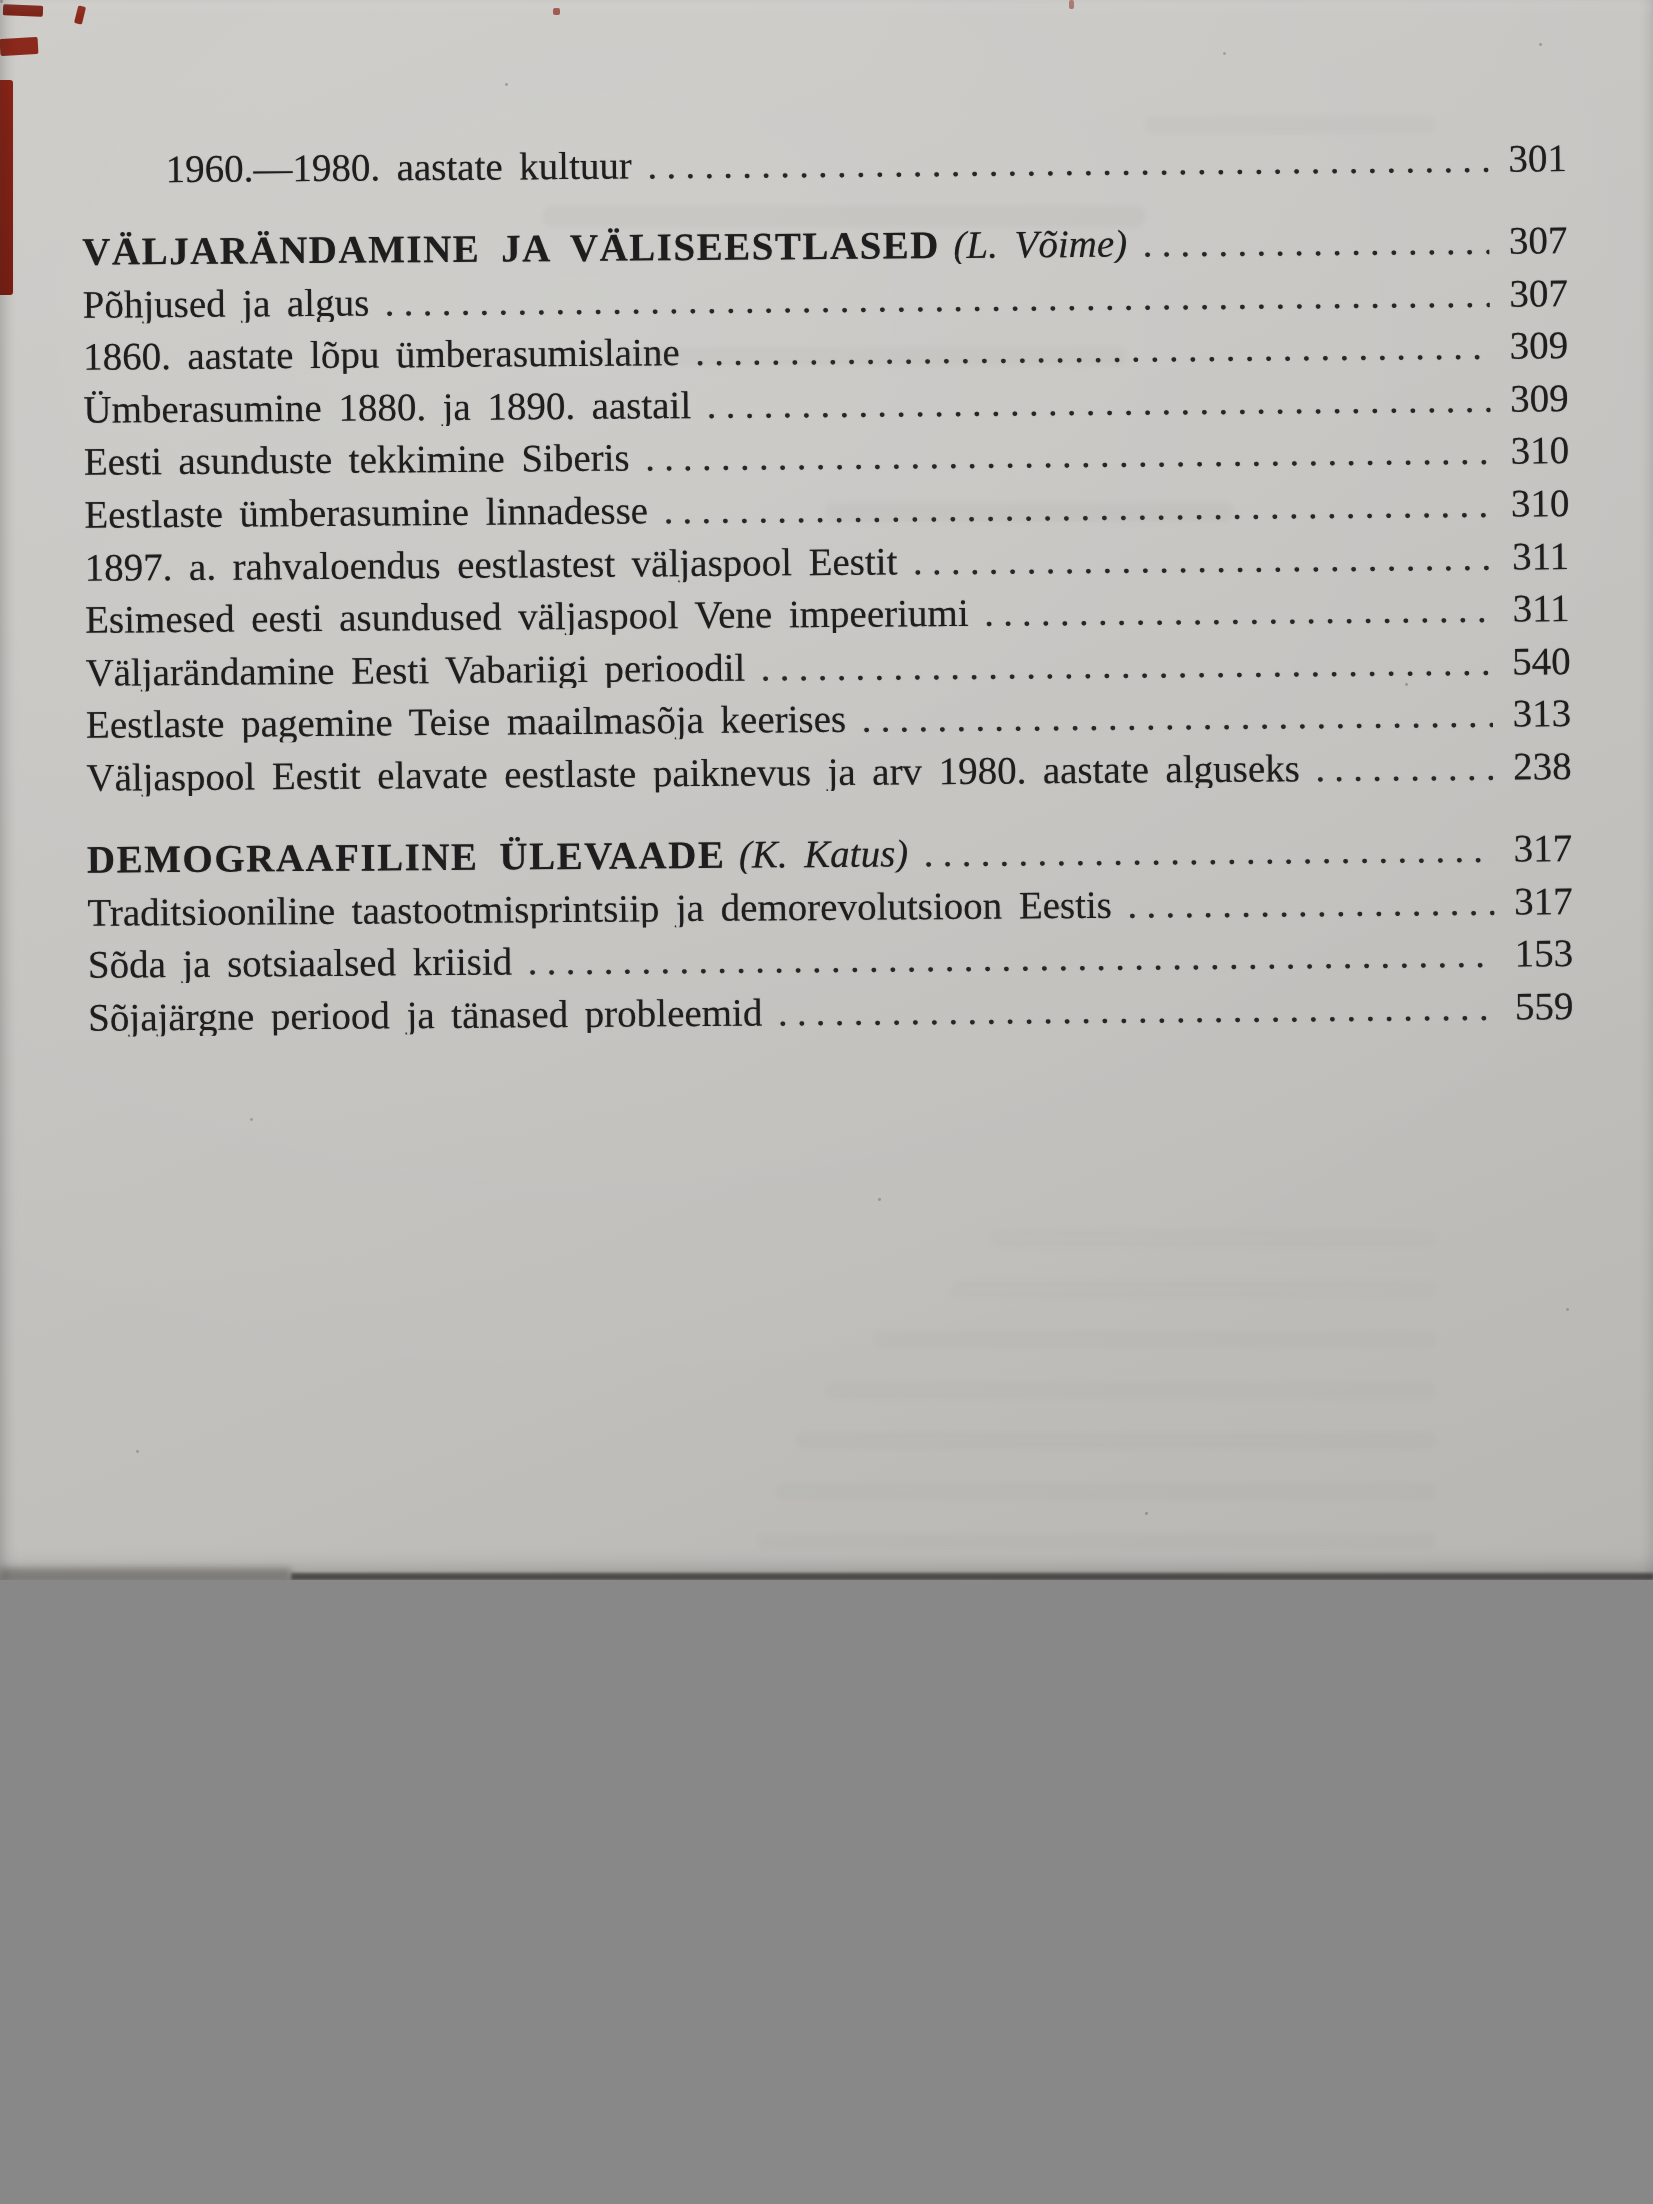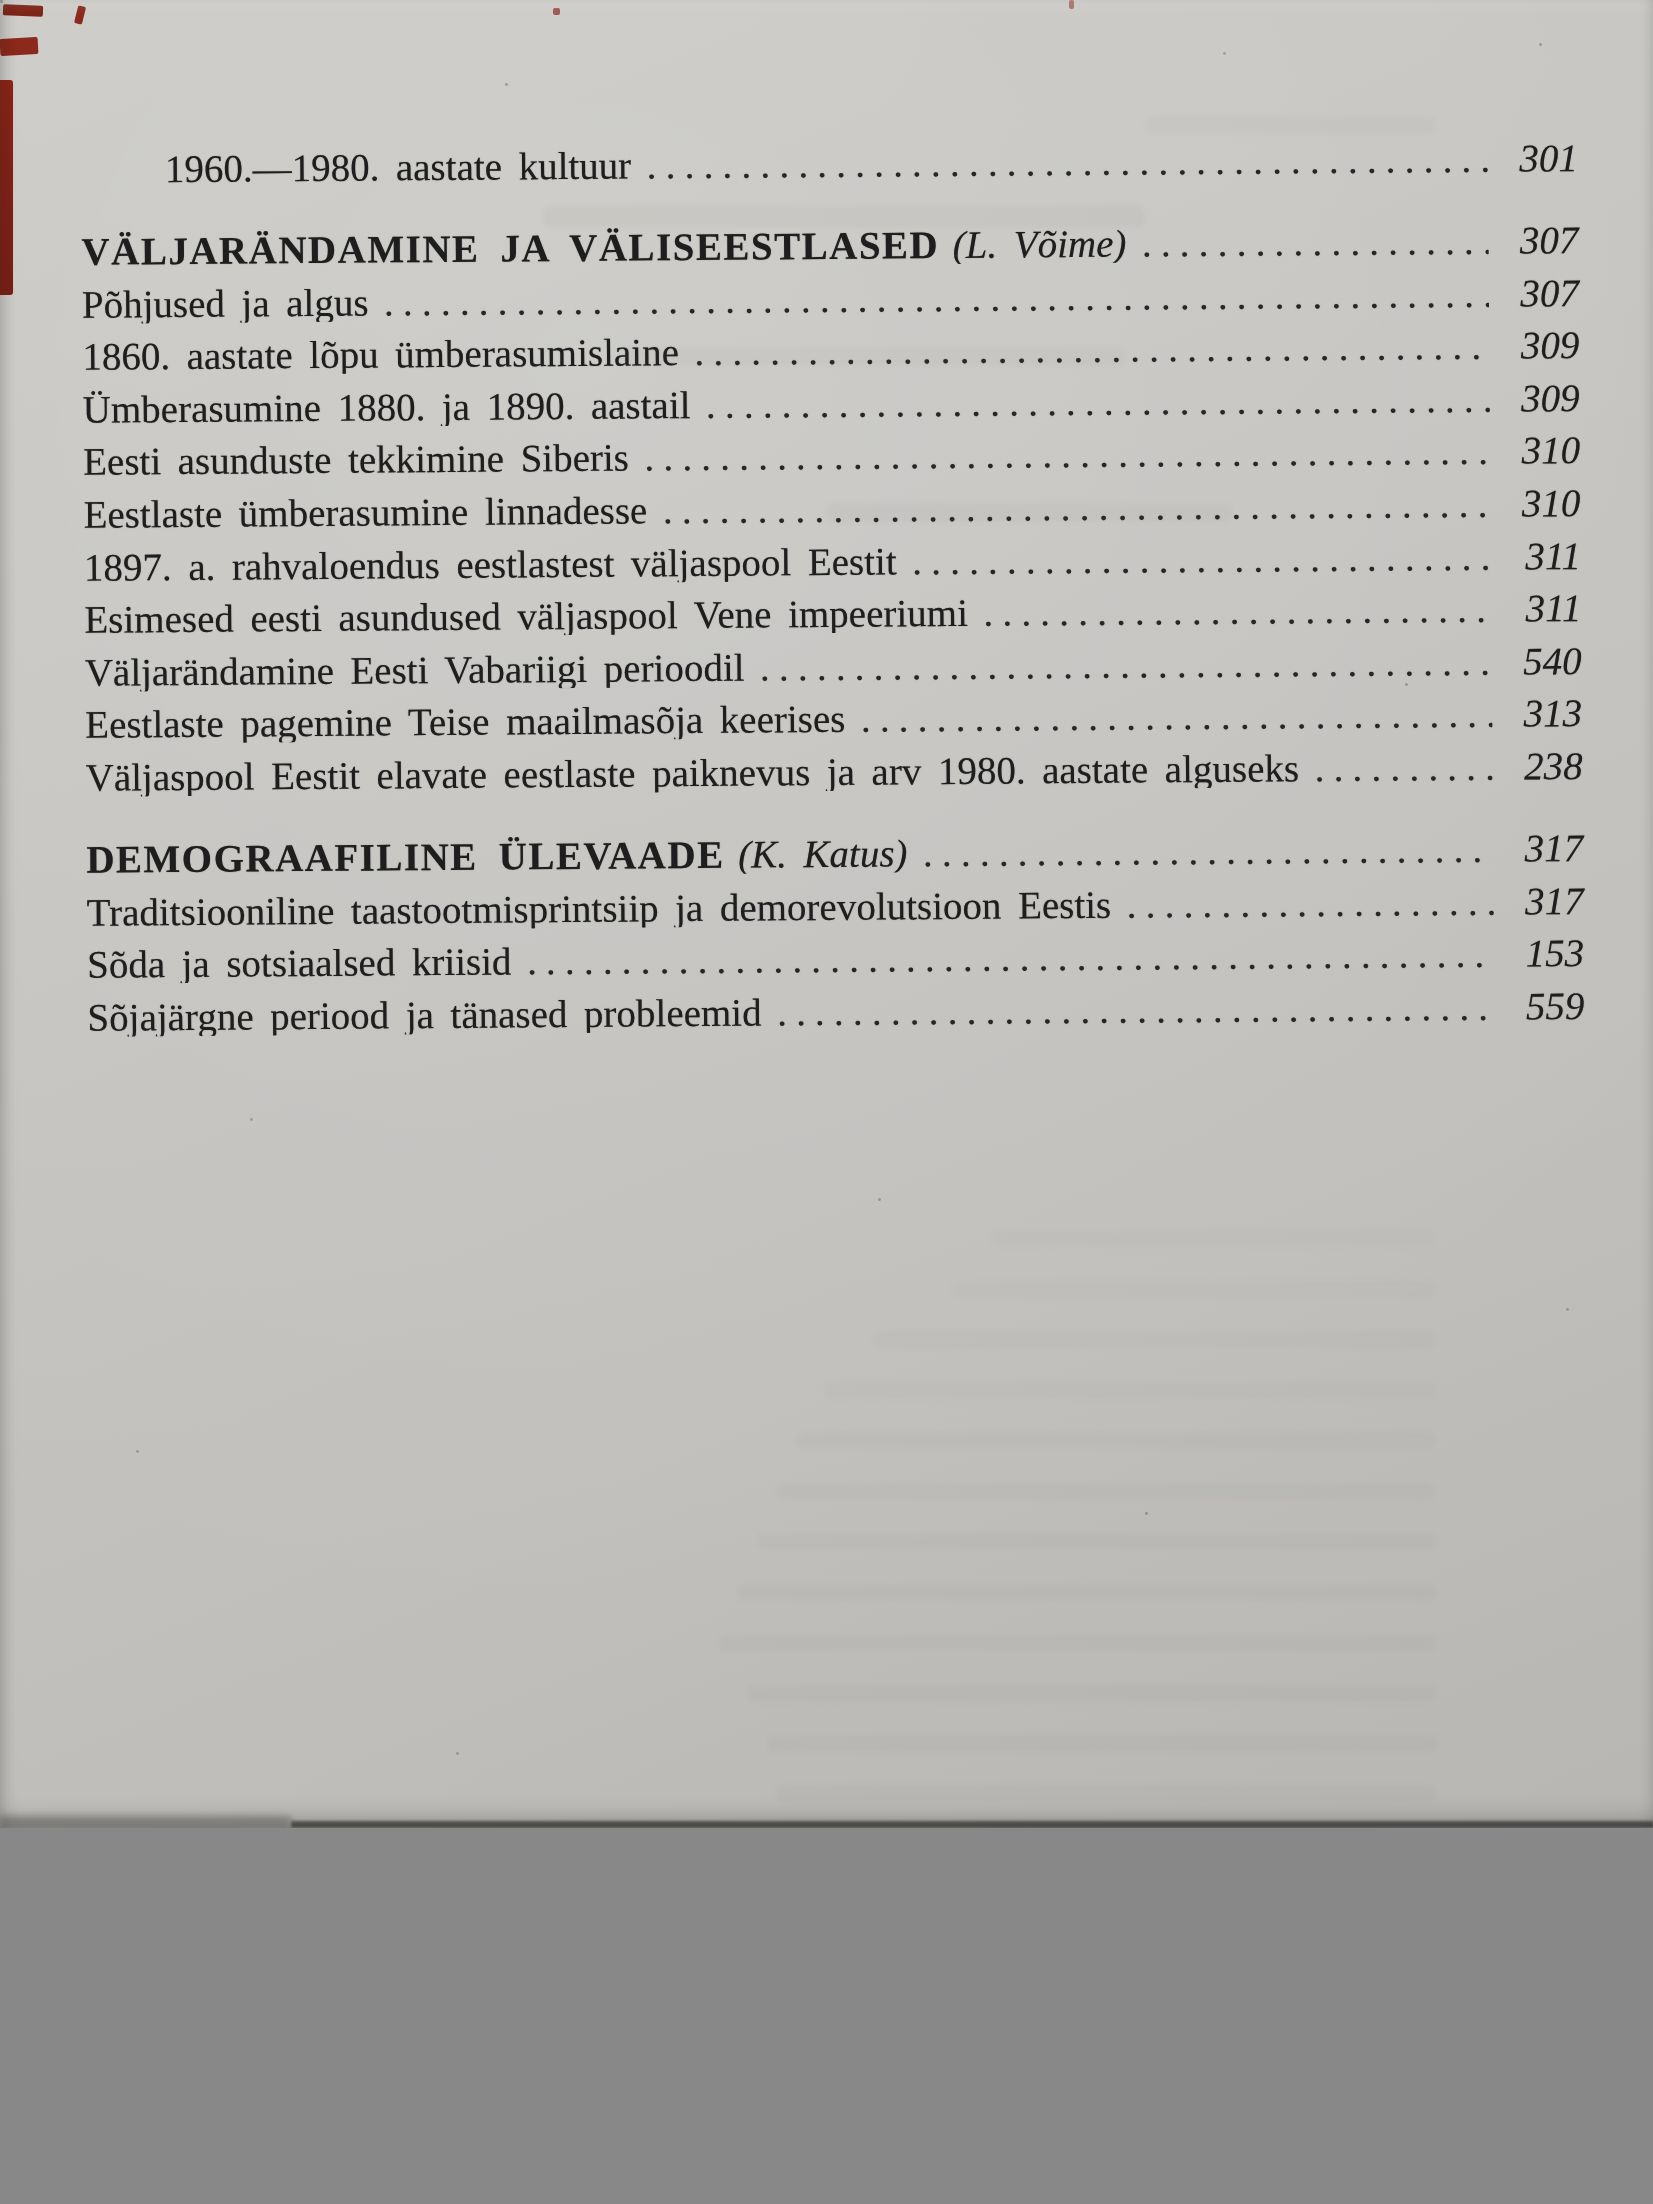--- a/index.html
+++ b/index.html
@@ -1,17 +1,17 @@
 <!DOCTYPE html>
 <html><head>
 <meta charset="utf-8">
 <style>
   html,body{margin:0;padding:0;background:#888;}
   .page{
-    position:relative; width:1654px; height:1828px; overflow:hidden;
+    position:relative; width:1654px; height:1580px; overflow:hidden;
     background:
       radial-gradient(ellipse 140% 120% at 35% 20%, rgba(255,255,255,.10), rgba(0,0,0,0) 60%),
       linear-gradient(158deg,#cbcac6 0%, #c6c5c2 35%, #c0bfbc 70%, #b7b6b3 100%);
     font-family:"Liberation Serif","DejaVu Serif",serif;
   }
   .page::after{ 
     content:""; position:absolute; inset:0; pointer-events:none;
     box-shadow: inset 9.7px 0 15.5px -7.8px rgba(0,0,0,.18),
                 inset -7.8px 0 13.6px -7.8px rgba(0,0,0,.12),
                 inset 0 -17.5px 25px -11.6px rgba(0,0,0,.30),
@@ -21,21 +21,21 @@
   .toc{position:absolute; left:85px; right:72px; top:144px; color:#1e1e1e; font-size:39px;}
   .row{display:flex; align-items:baseline; line-height:39px; margin-bottom:13.6px; word-spacing:6.8px; white-space:nowrap;}
   .row.indent{padding-left:84px;}
   .row.sect{margin-top:43px;}
   .label{flex:0 1 auto; overflow:hidden; text-shadow:0 0 1px rgba(25,25,25,.55);}
   .h{font-weight:bold; letter-spacing:1.5px; word-spacing:9.7px;}
   .auth{font-style:italic; font-weight:normal; margin-left:13.6px;}
   .dots{flex:1 1 0; min-width:0; overflow:hidden; white-space:nowrap; letter-spacing:9.2px;
         margin:0 7.8px 0 15.5px; color:#262626; text-shadow:0 0 1px rgba(25,25,25,.5);}
   .dots::after{content:"................................................................................................";}
-  .pnum{flex:0 0 82px; text-align:right; text-shadow:0 0 1px rgba(25,25,25,.55);font-style:italic;}
+  .pnum{flex:0 0 82px; text-align:center; text-shadow:0 0 1px rgba(25,25,25,.55);}
 
   
   .artifact{position:absolute; pointer-events:none;}
   .ghost{background:rgba(108,107,100,.55); border-radius:7.8px; filter:blur(2.9px);}
   .specks{position:absolute; left:0; top:0; width:2.9px; height:2.9px; border-radius:50%;
     background:rgba(70,70,64,.4);
     box-shadow: 505px 83px 0 rgba(70,70,64,.35), 1223px 52px 0 rgba(70,70,64,.3),
       1539px 43px 0 rgba(70,70,64,.35), 955px 254px 0 rgba(70,70,64,.3),
       320px 677px 0 rgba(70,70,64,.3), 1405px 683px 0 rgba(70,70,64,.35),
       250px 1118px 0 rgba(70,70,64,.3), 878px 1198px 0 rgba(70,70,64,.35),

